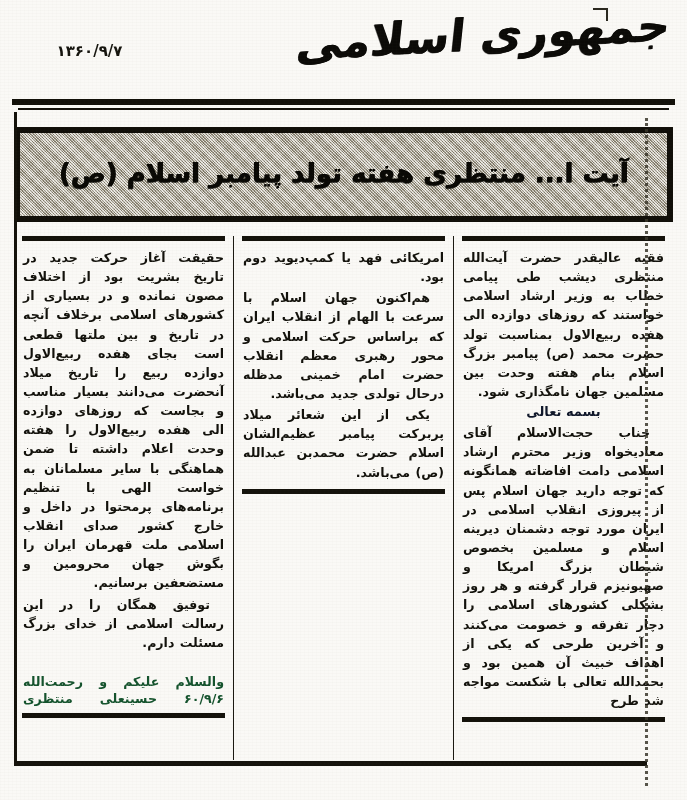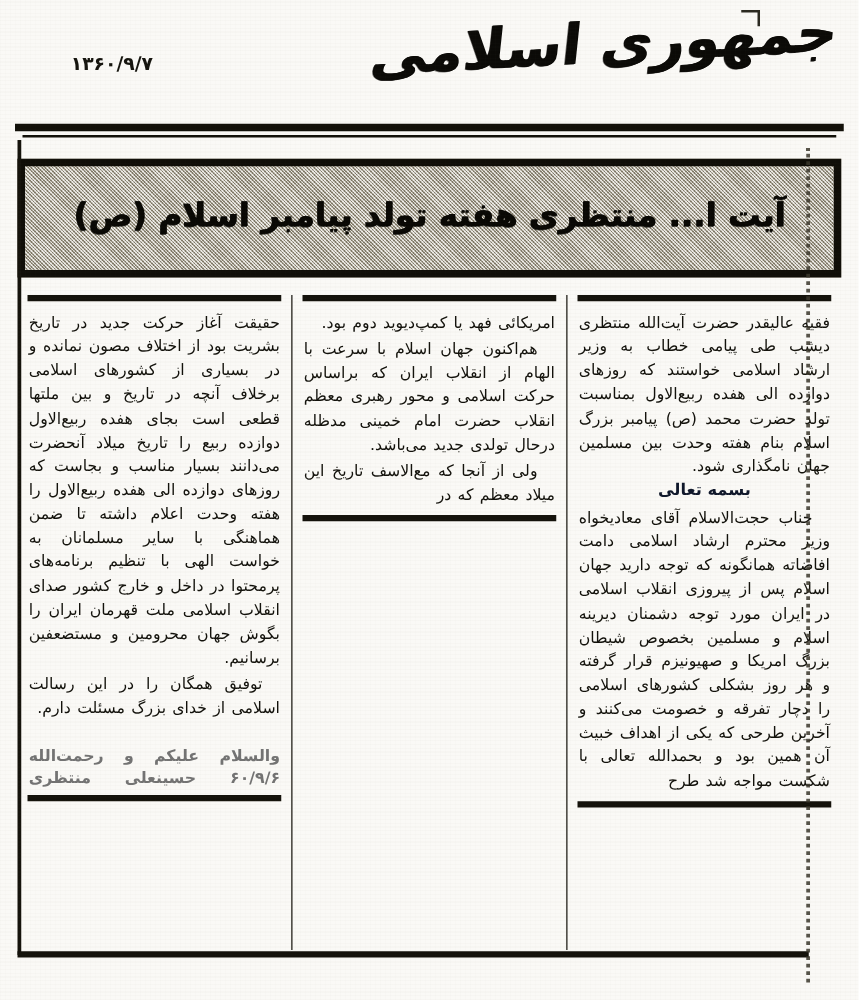--- a/index.html
+++ b/index.html
@@ -145,21 +145,21 @@
     margin: 7px -1px 0;
   }
   .col-body { }
 
   p.para {
     margin: 0 0 2px;
     font-size: 12.6px;
     line-height: 1.52;
     text-align: justify;
     text-align-last: justify;
-    font-weight: 400;
+    font-weight: 700;
     color: #12110b;
     letter-spacing: -0.1px;
     word-spacing: 1px;
   }
   p.para.indent { text-indent: 14px; }
   p.para.last-right { text-align-last: right; }
 
   .bismillah {
     margin: 3px 0 4px;
     font-size: 13px;
@@ -169,21 +169,21 @@
   }
   .signature {
     margin-top: 22px;
   }
   .signature p {
     margin: 0 0 2px;
     font-size: 12.6px;
     font-weight: 700;
     text-align: justify;
     text-align-last: justify;
-    color: #737373;
+    color: #14532d;
   }
 
   
   #frame-left {
     position: absolute;
     top: 112px;
     bottom: 36px;
     left: 14px;
     width: 3px;
     background: #14120b;
@@ -234,21 +234,21 @@
         <p class="para indent last-right">جناب حجت‌الاسلام آقای معادیخواه وزیر محترم ارشاد اسلامی دامت افاضاته همانگونه که توجه دارید جهان اسلام پس از پیروزی انقلاب اسلامی در ایران مورد توجه دشمنان دیرینه اسلام و مسلمین بخصوص شیطان بزرگ امریکا و صهیونیزم قرار گرفته و هر روز بشکلی کشورهای اسلامی را دچار تفرقه و خصومت می‌کنند و آخرین طرحی که یکی از اهداف خبیث آن همین بود و بحمدالله تعالی با شکست مواجه شد طرح</p>
       </div>
       <div class="col-rule-bottom"></div>
     </div>
 
     <div class="column">
       <div class="col-rule-top"></div>
       <div class="col-body">
         <p class="para last-right">امریکائی فهد یا کمپ‌دیوید دوم بود.</p>
         <p class="para indent last-right">هم‌اکنون جهان اسلام با سرعت با الهام از انقلاب ایران که براساس حرکت اسلامی و محور رهبری معظم انقلاب حضرت امام خمینی مدظله درحال تولدی جدید می‌باشد.</p>
-        <p class="para indent last-right">ولی از آنجا که مع‌الاسف تاریخ این میلاد معظم که در</p>
+        <p class="para indent last-right">یکی از این شعائر میلاد پربرکت پیامبر عظیم‌الشان اسلام حضرت محمدبن عبدالله (ص) می‌باشد.</p>
       </div>
       <div class="col-rule-bottom"></div>
     </div>
 
     <div class="column">
       <div class="col-rule-top"></div>
       <div class="col-body">
         <p class="para last-right">حقیقت آغاز حرکت جدید در تاریخ بشریت بود از اختلاف مصون نمانده و در بسیاری از کشورهای اسلامی برخلاف آنچه در تاریخ و بین ملتها قطعی است بجای هفده ربیع‌الاول دوازده ربیع را تاریخ میلاد آنحضرت می‌دانند بسیار مناسب و بجاست که روزهای دوازده الی هفده ربیع‌الاول را هفته وحدت اعلام داشته تا ضمن هماهنگی با سایر مسلمانان به خواست الهی با تنظیم برنامه‌های پرمحتوا در داخل و خارج کشور صدای انقلاب اسلامی ملت قهرمان ایران را بگوش جهان محرومین و مستضعفین برسانیم.</p>
         <p class="para indent last-right">توفیق همگان را در این رسالت اسلامی از خدای بزرگ مسئلت دارم.</p>
         <div class="signature">

